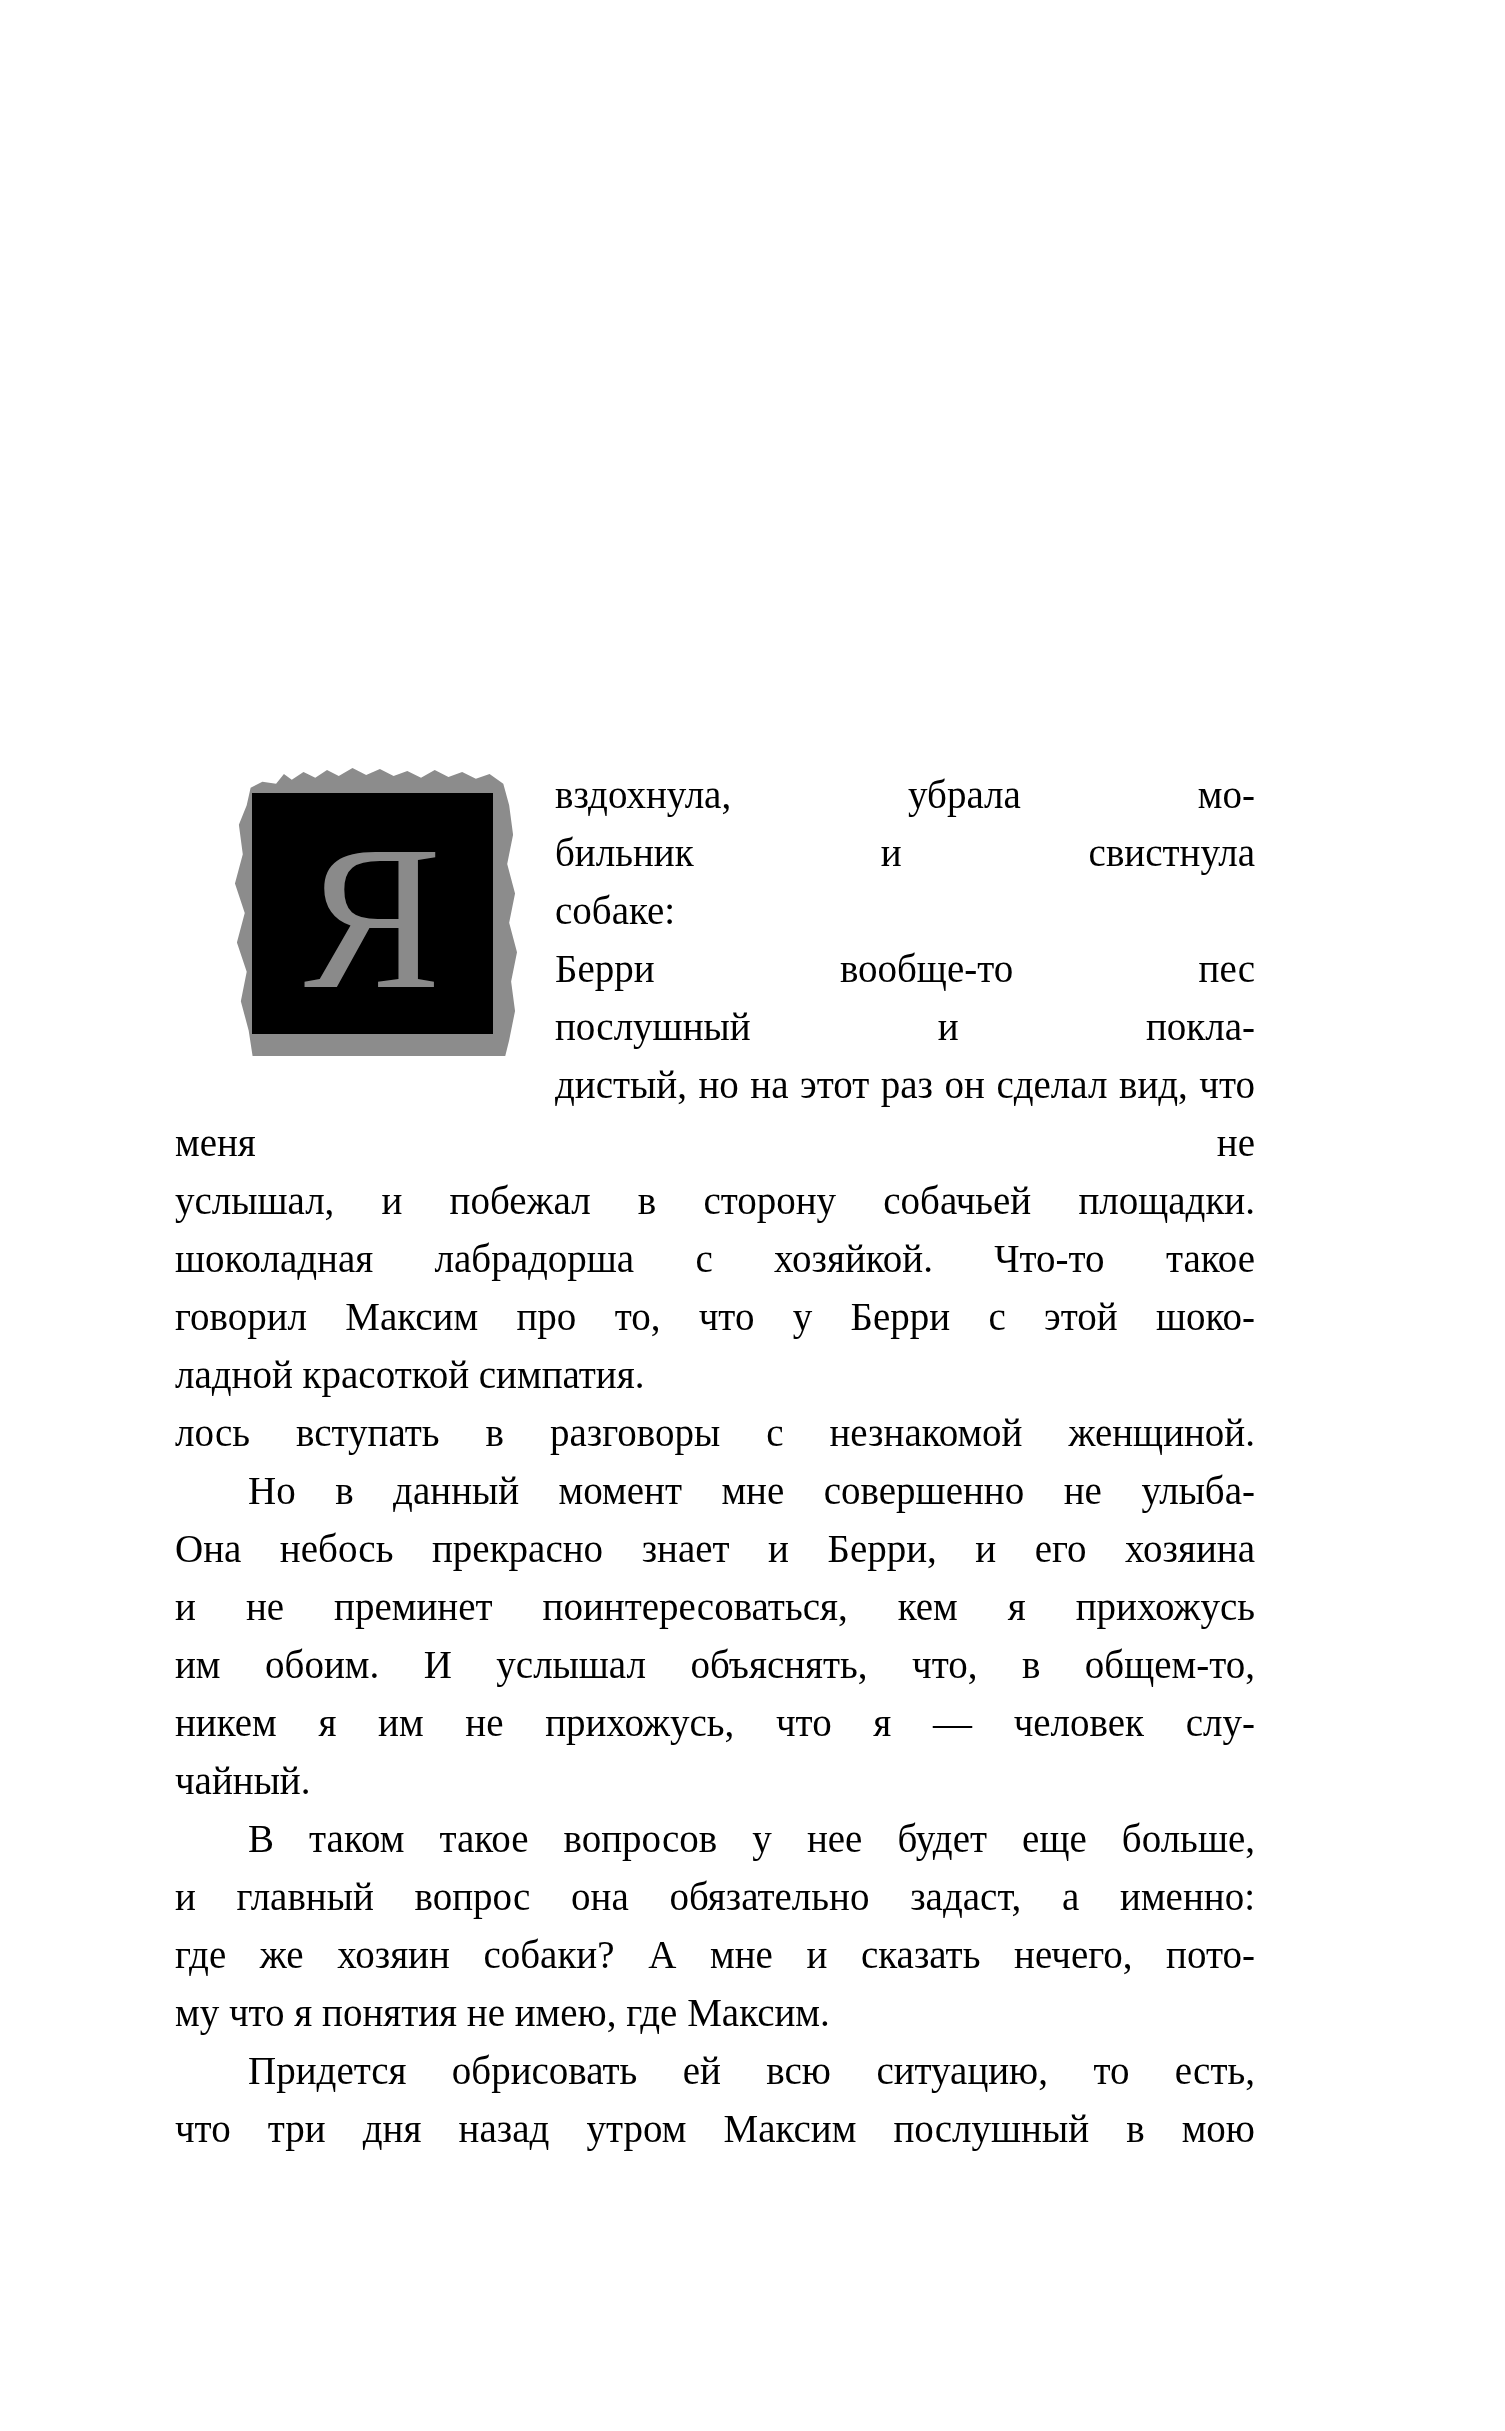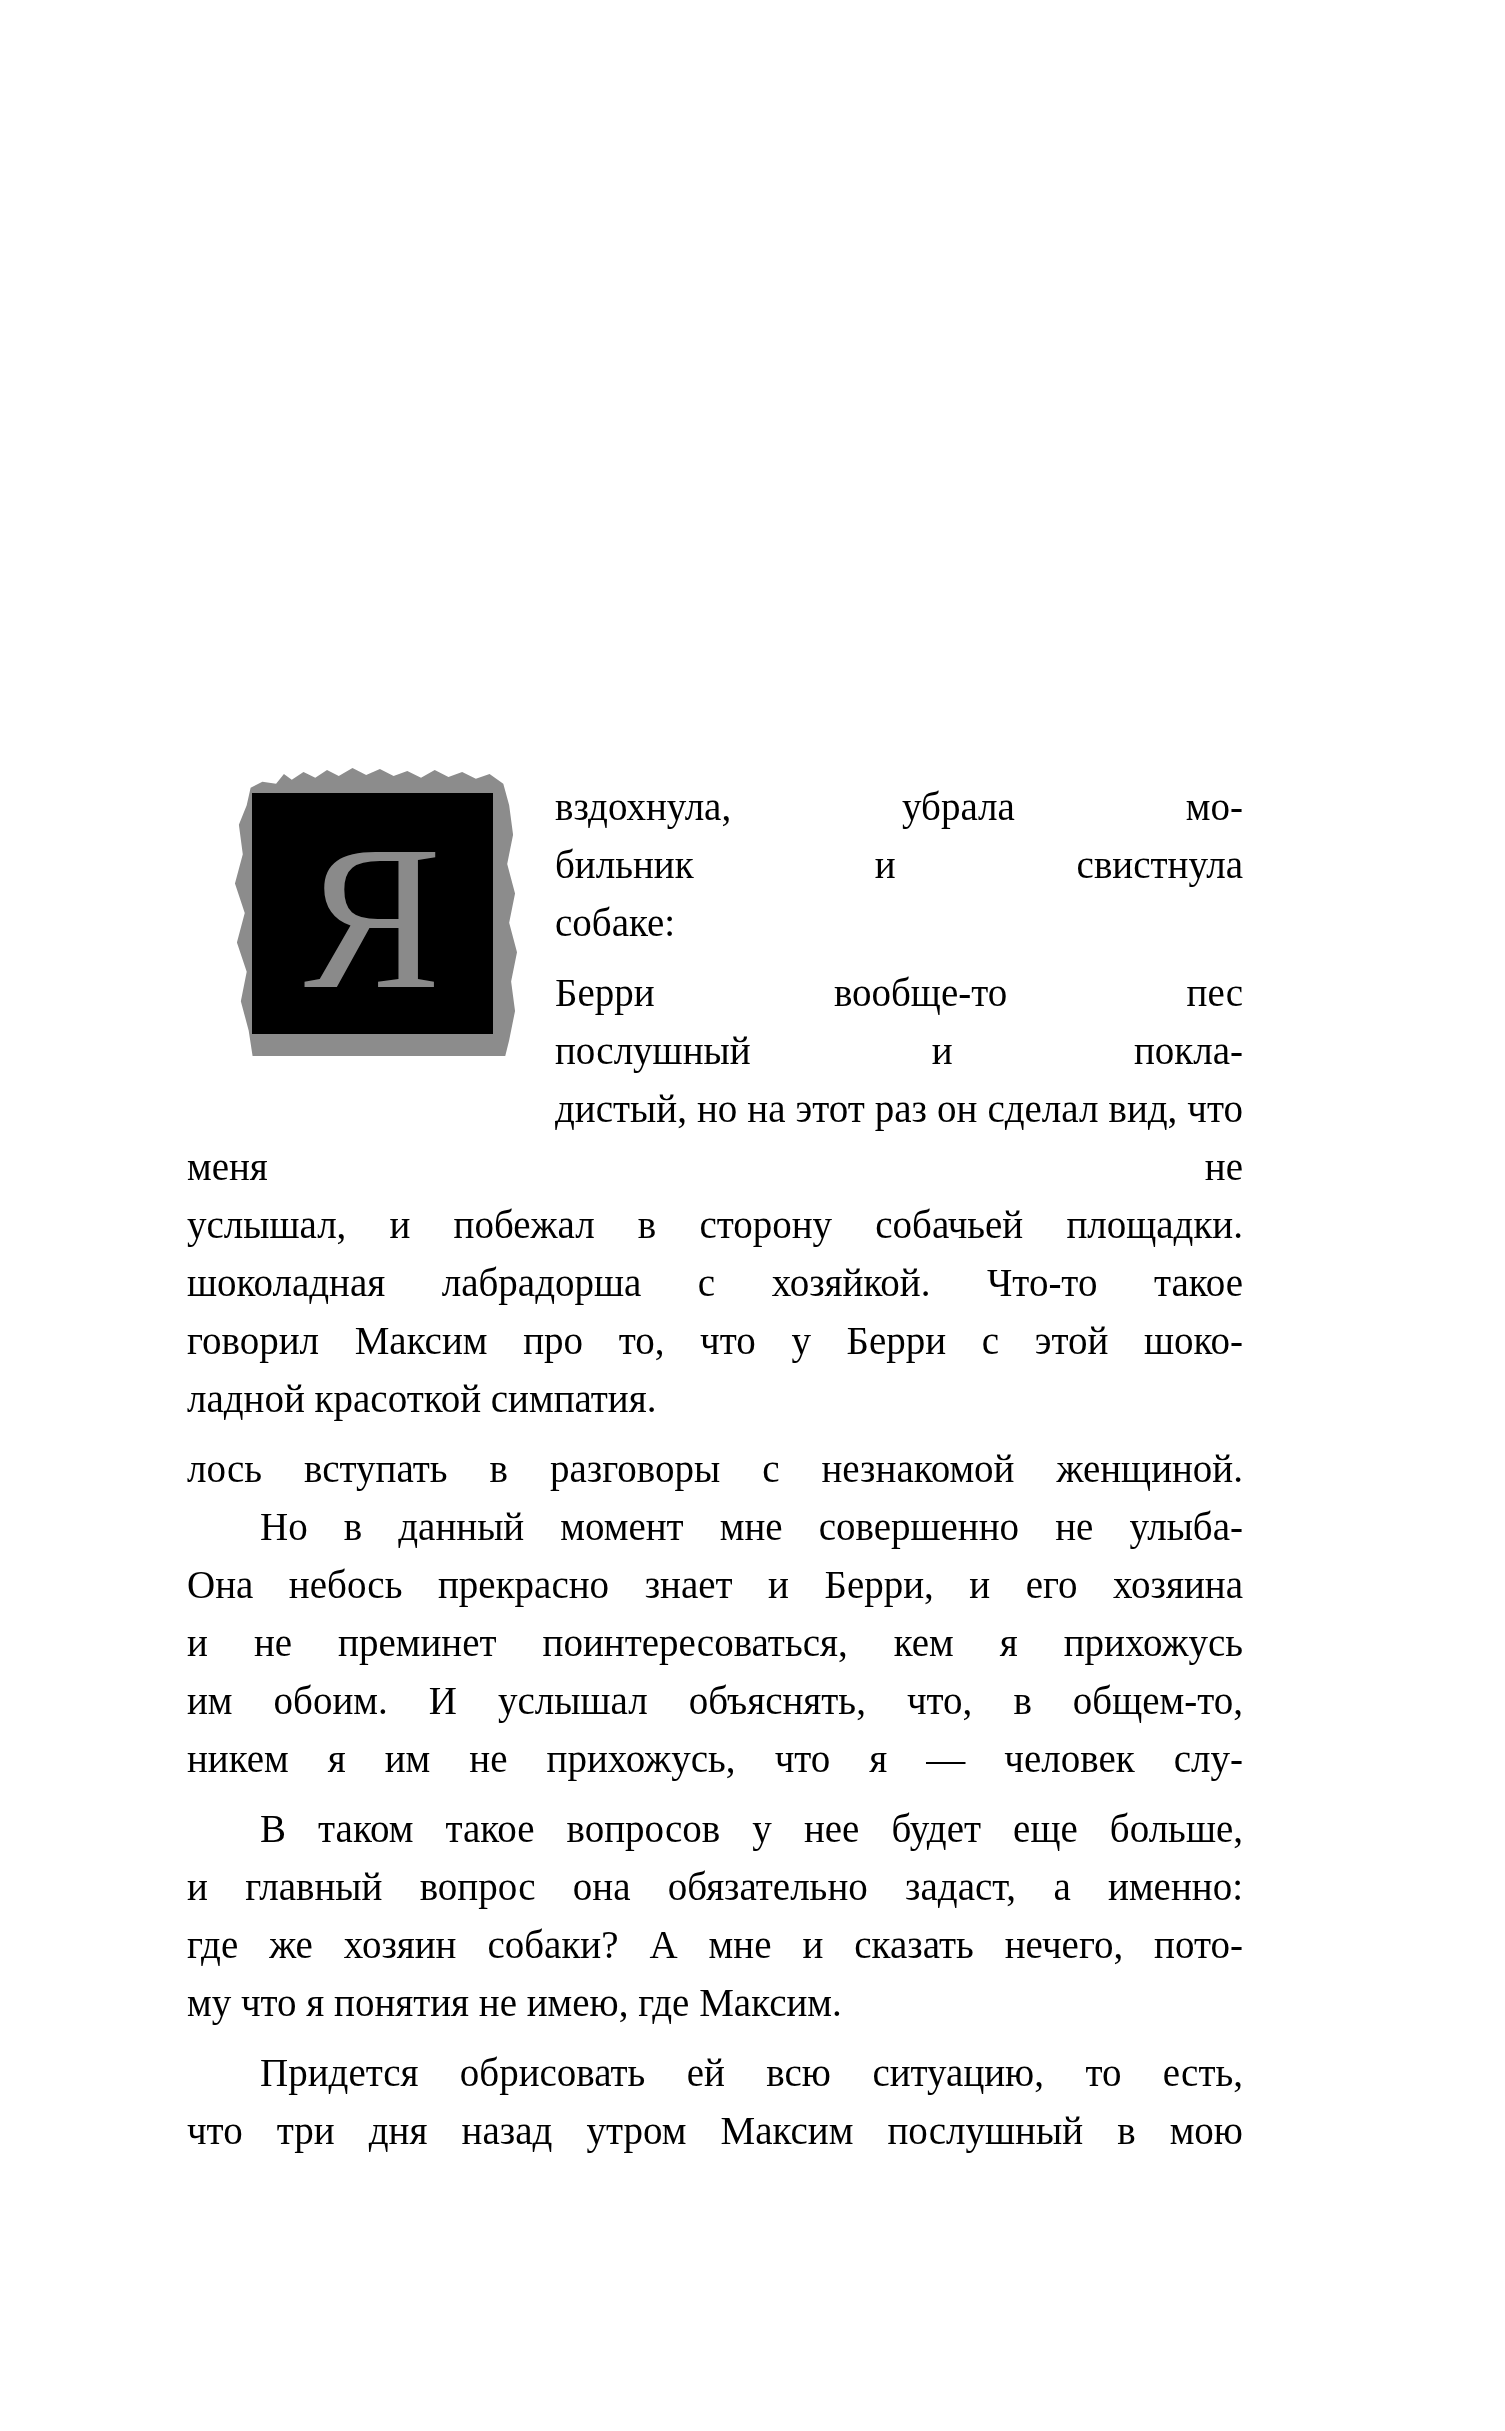--- a/index.html
+++ b/index.html
@@ -15,21 +15,21 @@
   }
   .dc-black {
     position:absolute; left:252px; top:27.4px; width:241px; height:241px; background:#000;
     display:flex; align-items:center; justify-content:center;
   }
   .dc-letter {
     font-family:"Liberation Serif", "DejaVu Serif", serif;
     font-size:206px; line-height:1; color:#8a8a8a; margin-top:7.8px;
   }
   .drop-float { float:left; width:555px; height:343px; position:relative; margin-left:-175px; }
-  p { margin:12px; }
+  p { margin:0; }
   .indent { text-indent:73px; }
   .line { display:block; text-align:justify; text-align-last:justify; }
   .line.last { text-align-last:left; }
 </style>
 </head>
 <body>
 
 <div class="page">
   <div class="drop-float">
     <svg class="dc-rough" width="284" height="294" viewBox="0 0 290 300">
@@ -54,20 +54,21 @@
     <span class="line">говорил Максим про то, что у Берри с этой шоко-</span>
     <span class="line last">ладной красоткой симпатия.</span>
   </p>
   <p class="indent">
     <span class="line" style="text-indent:0">лось вступать в разговоры с незнакомой женщиной.</span>
     <span class="line">Но в данный момент мне совершенно не улыба-</span>
     <span class="line" style="text-indent:0">Она небось прекрасно знает и Берри, и его хозяина</span>
     <span class="line" style="text-indent:0">и не преминет поинтересоваться, кем я прихожусь</span>
     <span class="line" style="text-indent:0">им обоим. И услышал объяснять, что, в общем-то,</span>
     <span class="line" style="text-indent:0">никем я им не прихожусь, что я — человек слу-</span>
+    <span class="line last" style="text-indent:0">чайный.</span>
   </p>
   <p class="indent">
     <span class="line">В таком такое вопросов у нее будет еще больше,</span>
     <span class="line" style="text-indent:0">и главный вопрос она обязательно задаст, а именно:</span>
     <span class="line" style="text-indent:0">где же хозяин собаки? А мне и сказать нечего, пото-</span>
     <span class="line last" style="text-indent:0">му что я понятия не имею, где Максим.</span>
   </p>
   <p class="indent">
     <span class="line">Придется обрисовать ей всю ситуацию, то есть,</span>
     <span class="line" style="text-indent:0">что три дня назад утром Максим послушный в мою</span>

